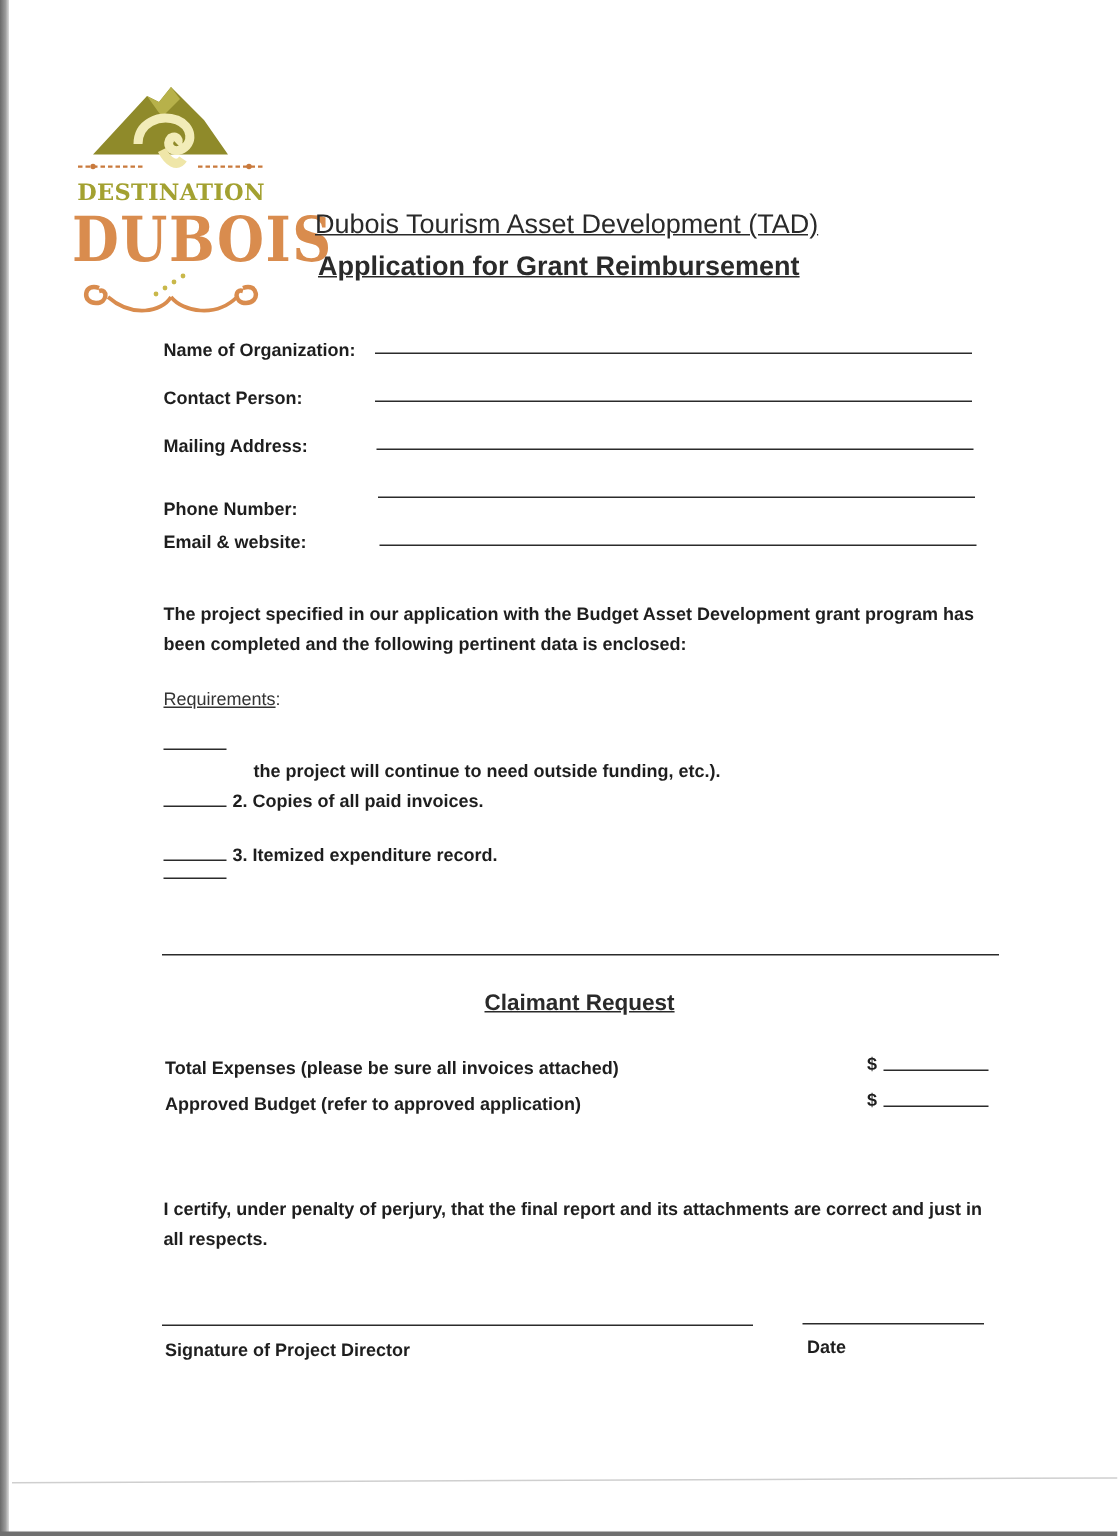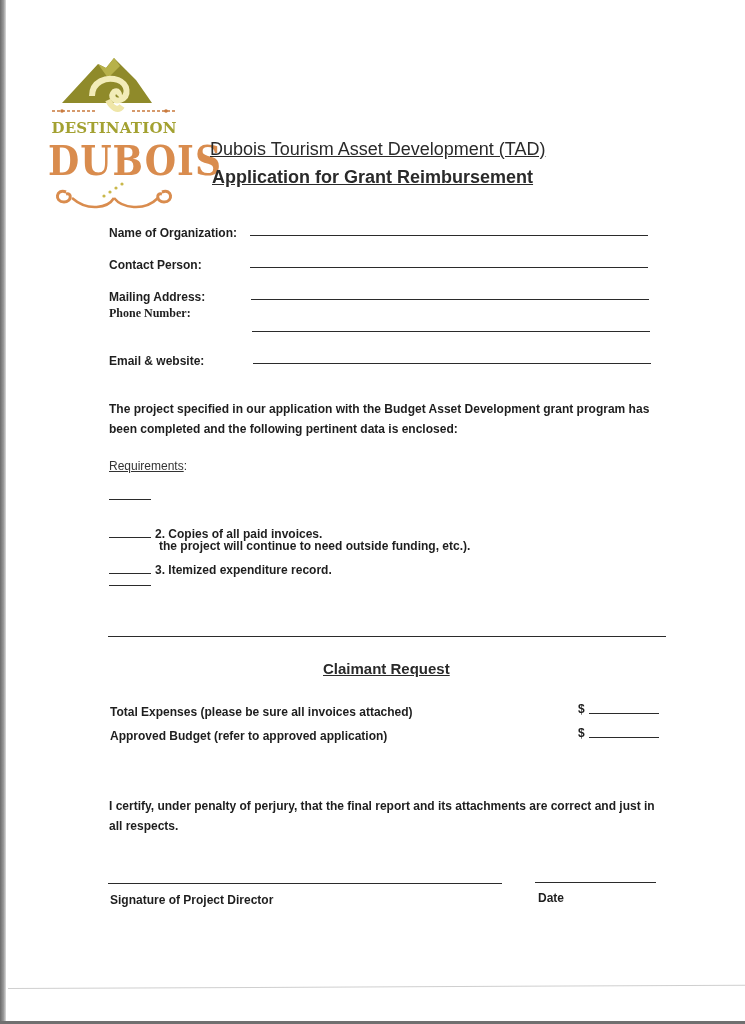--- a/index.html
+++ b/index.html
@@ -21,21 +21,21 @@
   .title1 { top: 139px; }
   .title2 { top: 167px; left: 212px; font-weight: bold; }
 
   .field-label { position: absolute; left: 109px; font-size: 12px; font-weight: bold; white-space: nowrap; }
   .field-line { position: absolute; height: 1px; background: #2b2b2b; }
 
   .para { position: absolute; left: 109px; width: 560px; font-size: 12px; font-weight: bold; line-height: 20px; }
   .req-heading { position: absolute; left: 109px; top: 459px; font-size: 12px; text-decoration: underline; color: #333; }
   .req-item { position: absolute; left: 109px; font-size: 12px; font-weight: bold; line-height: 20px; white-space: nowrap; }
   .req-blank { display: inline-block; width: 42px; border-bottom: 1px solid #2b2b2b; margin-right: 4px; vertical-align: baseline; height: 10px; }
-  .req-cont { position: absolute; left: 159px; font-size: 12px; font-weight: bold; white-space: nowrap; margin-top: 32px; }
+  .req-cont { position: absolute; left: 169px; font-size: 12px; font-weight: bold; white-space: nowrap; }
 
   .hr { position: absolute; left: 108px; top: 636px; width: 558px; height: 1px; background: #2b2b2b; }
   .section-title { position: absolute; left: 323px; top: 660px; font-size: 15px; font-weight: bold; text-decoration: underline; color: #2a2a2a; }
 
   .claim-label { position: absolute; left: 110px; font-size: 12px; font-weight: bold; white-space: nowrap; }
   .dollar { position: absolute; left: 578px; font-size: 12px; font-weight: bold; }
   .dollar-line { position: absolute; left: 589px; width: 70px; height: 1px; background: #2b2b2b; }
 
   .sig-line { position: absolute; height: 1px; background: #2b2b2b; }
   .sig-label { position: absolute; font-size: 12px; font-weight: bold; white-space: nowrap; }
@@ -77,21 +77,21 @@
 
 <div class="field-label" style="top:226px;">Name of Organization:</div>
 <div class="field-line" style="left:250px;top:235px;width:398px;"></div>
 
 <div class="field-label" style="top:258px;">Contact Person:</div>
 <div class="field-line" style="left:250px;top:267px;width:398px;"></div>
 
 <div class="field-label" style="top:290px;">Mailing Address:</div>
 <div class="field-line" style="left:251px;top:299px;width:398px;"></div>
 
-<div class="field-label" style="top:306px;font-family:Liberation Serif, serif;">Phone Number:</div>
+<div class="field-label" style="top:332px;">Phone Number:</div>
 <div class="field-line" style="left:252px;top:331px;width:398px;"></div>
 
 <div class="field-label" style="top:354px;">Email &amp; website:</div>
 <div class="field-line" style="left:253px;top:363px;width:398px;"></div>
 
 <div class="para" style="top:399px;">The project specified in our application with the Budget Asset Development grant program has been completed and the following pertinent data is enclosed:</div>
 
 <div class="req-heading"><span>Requirements</span><span style="text-decoration:none;display:inline-block;">:</span></div>
 
 <div class="req-item" style="top:486px;">

